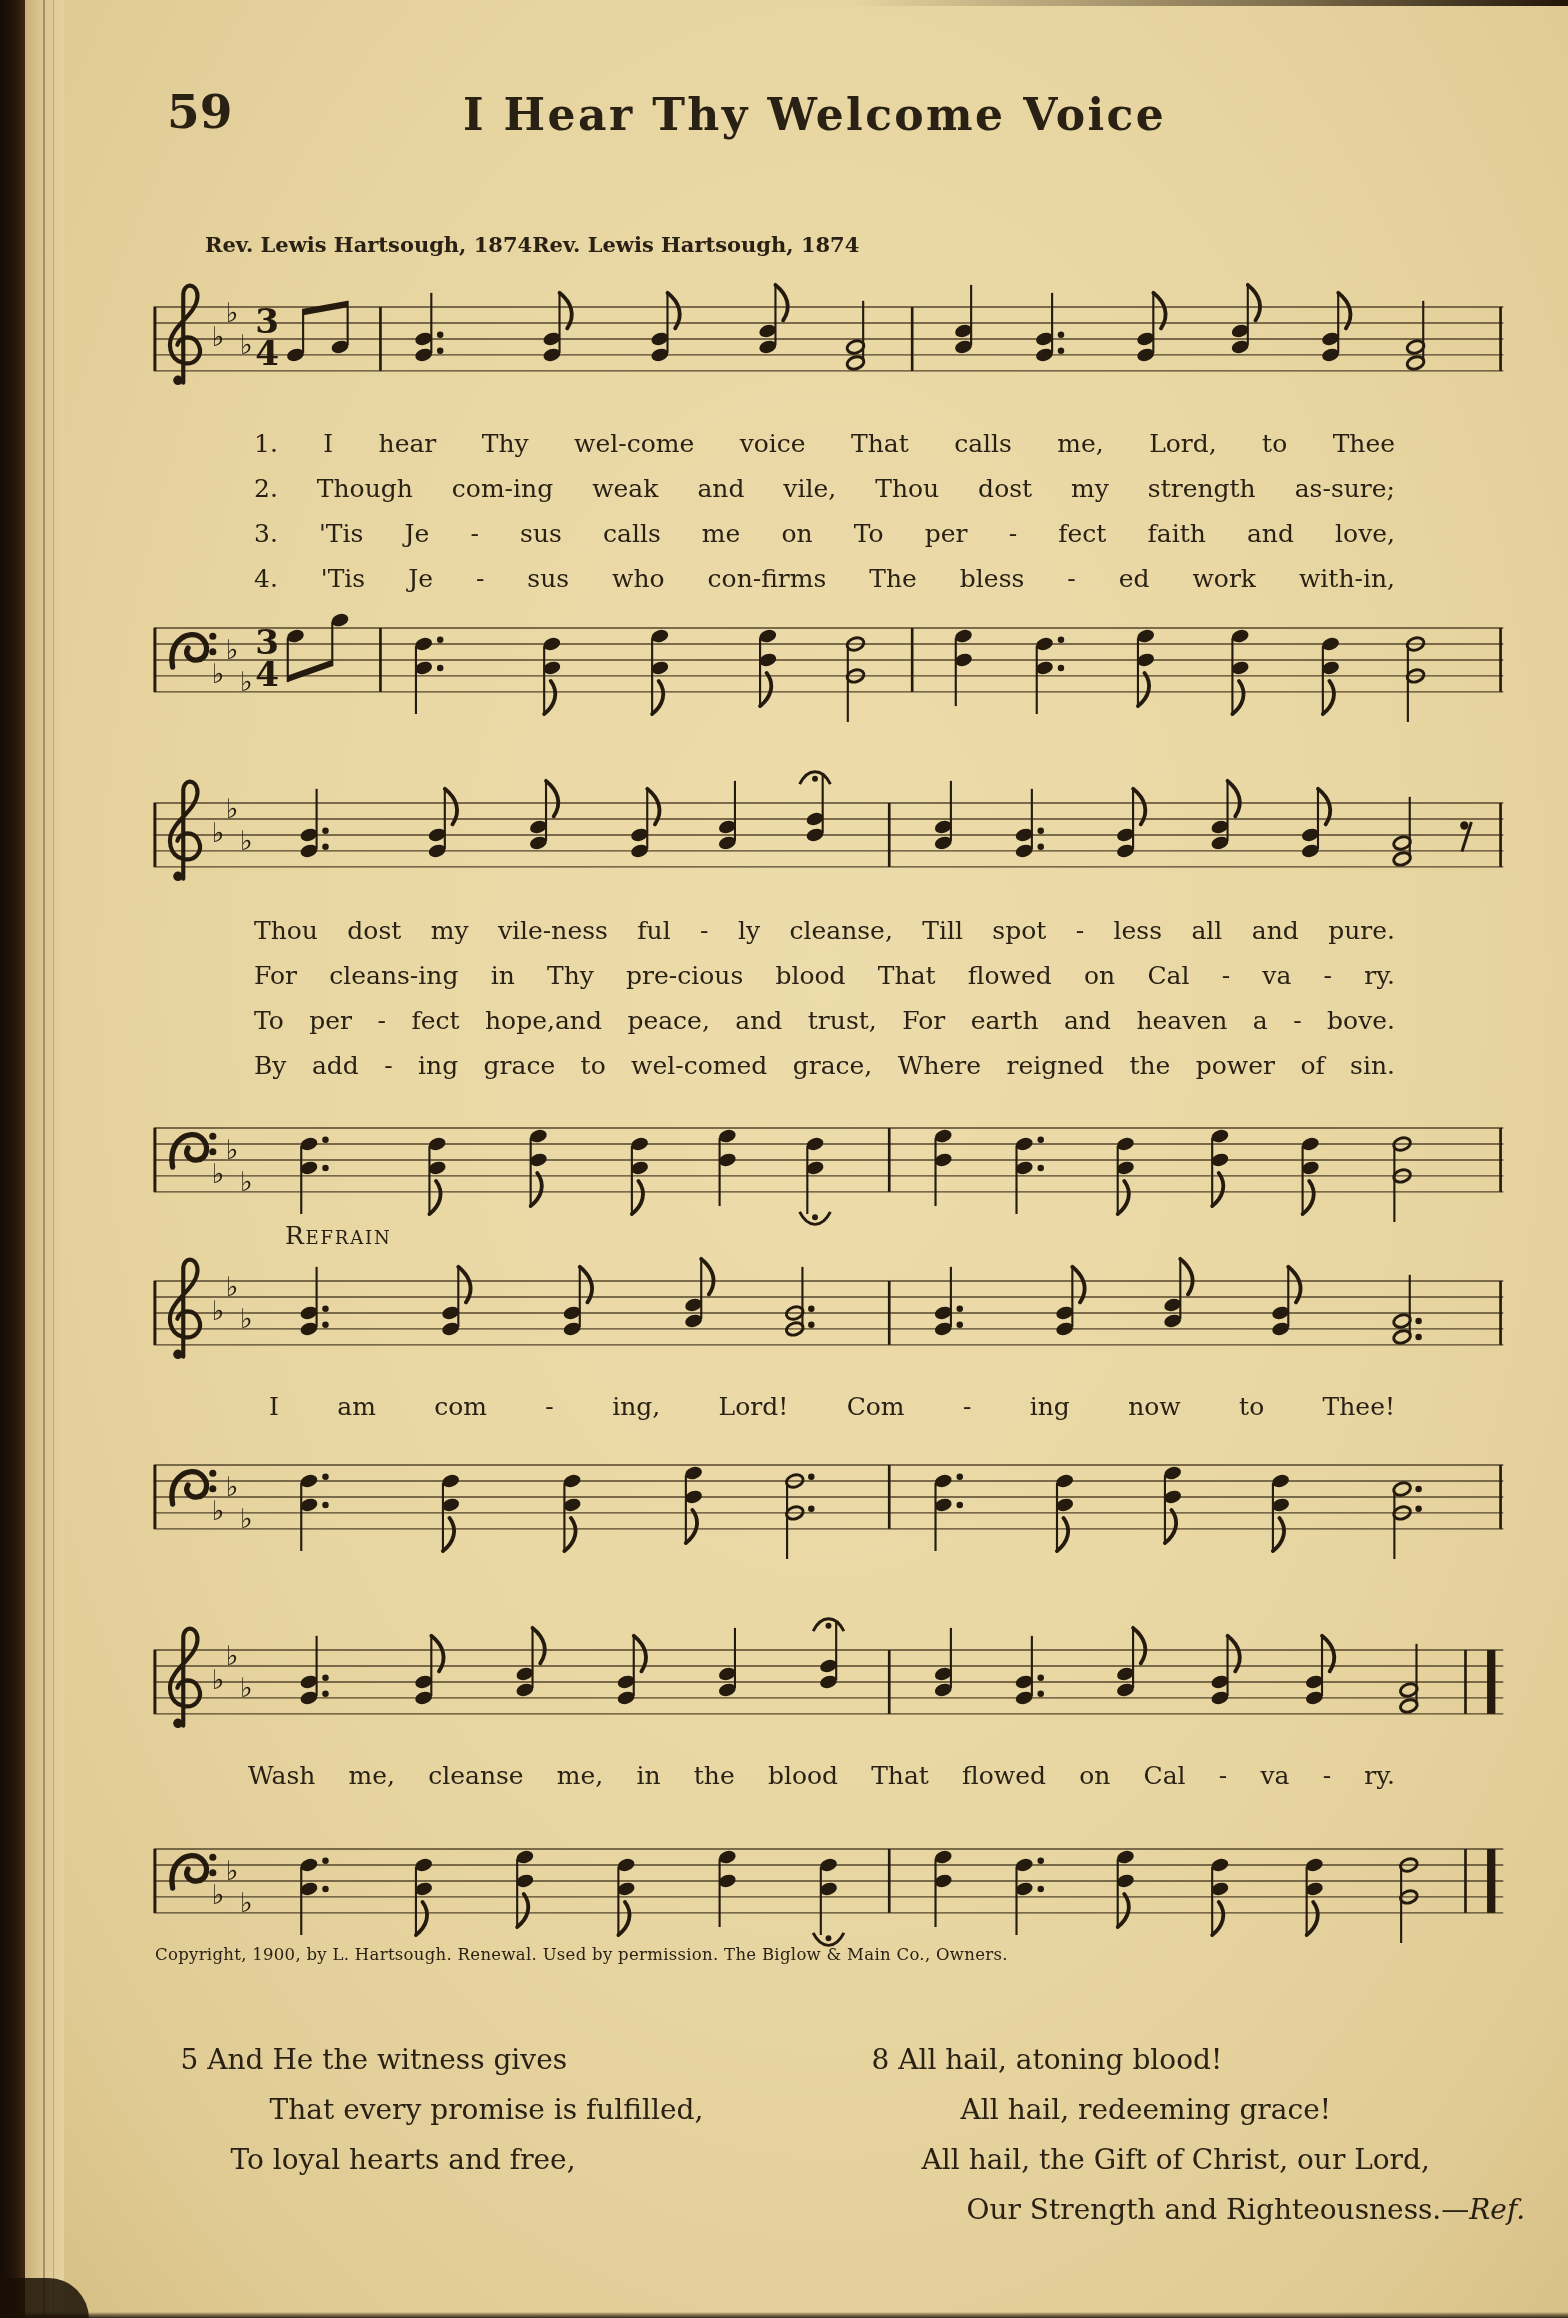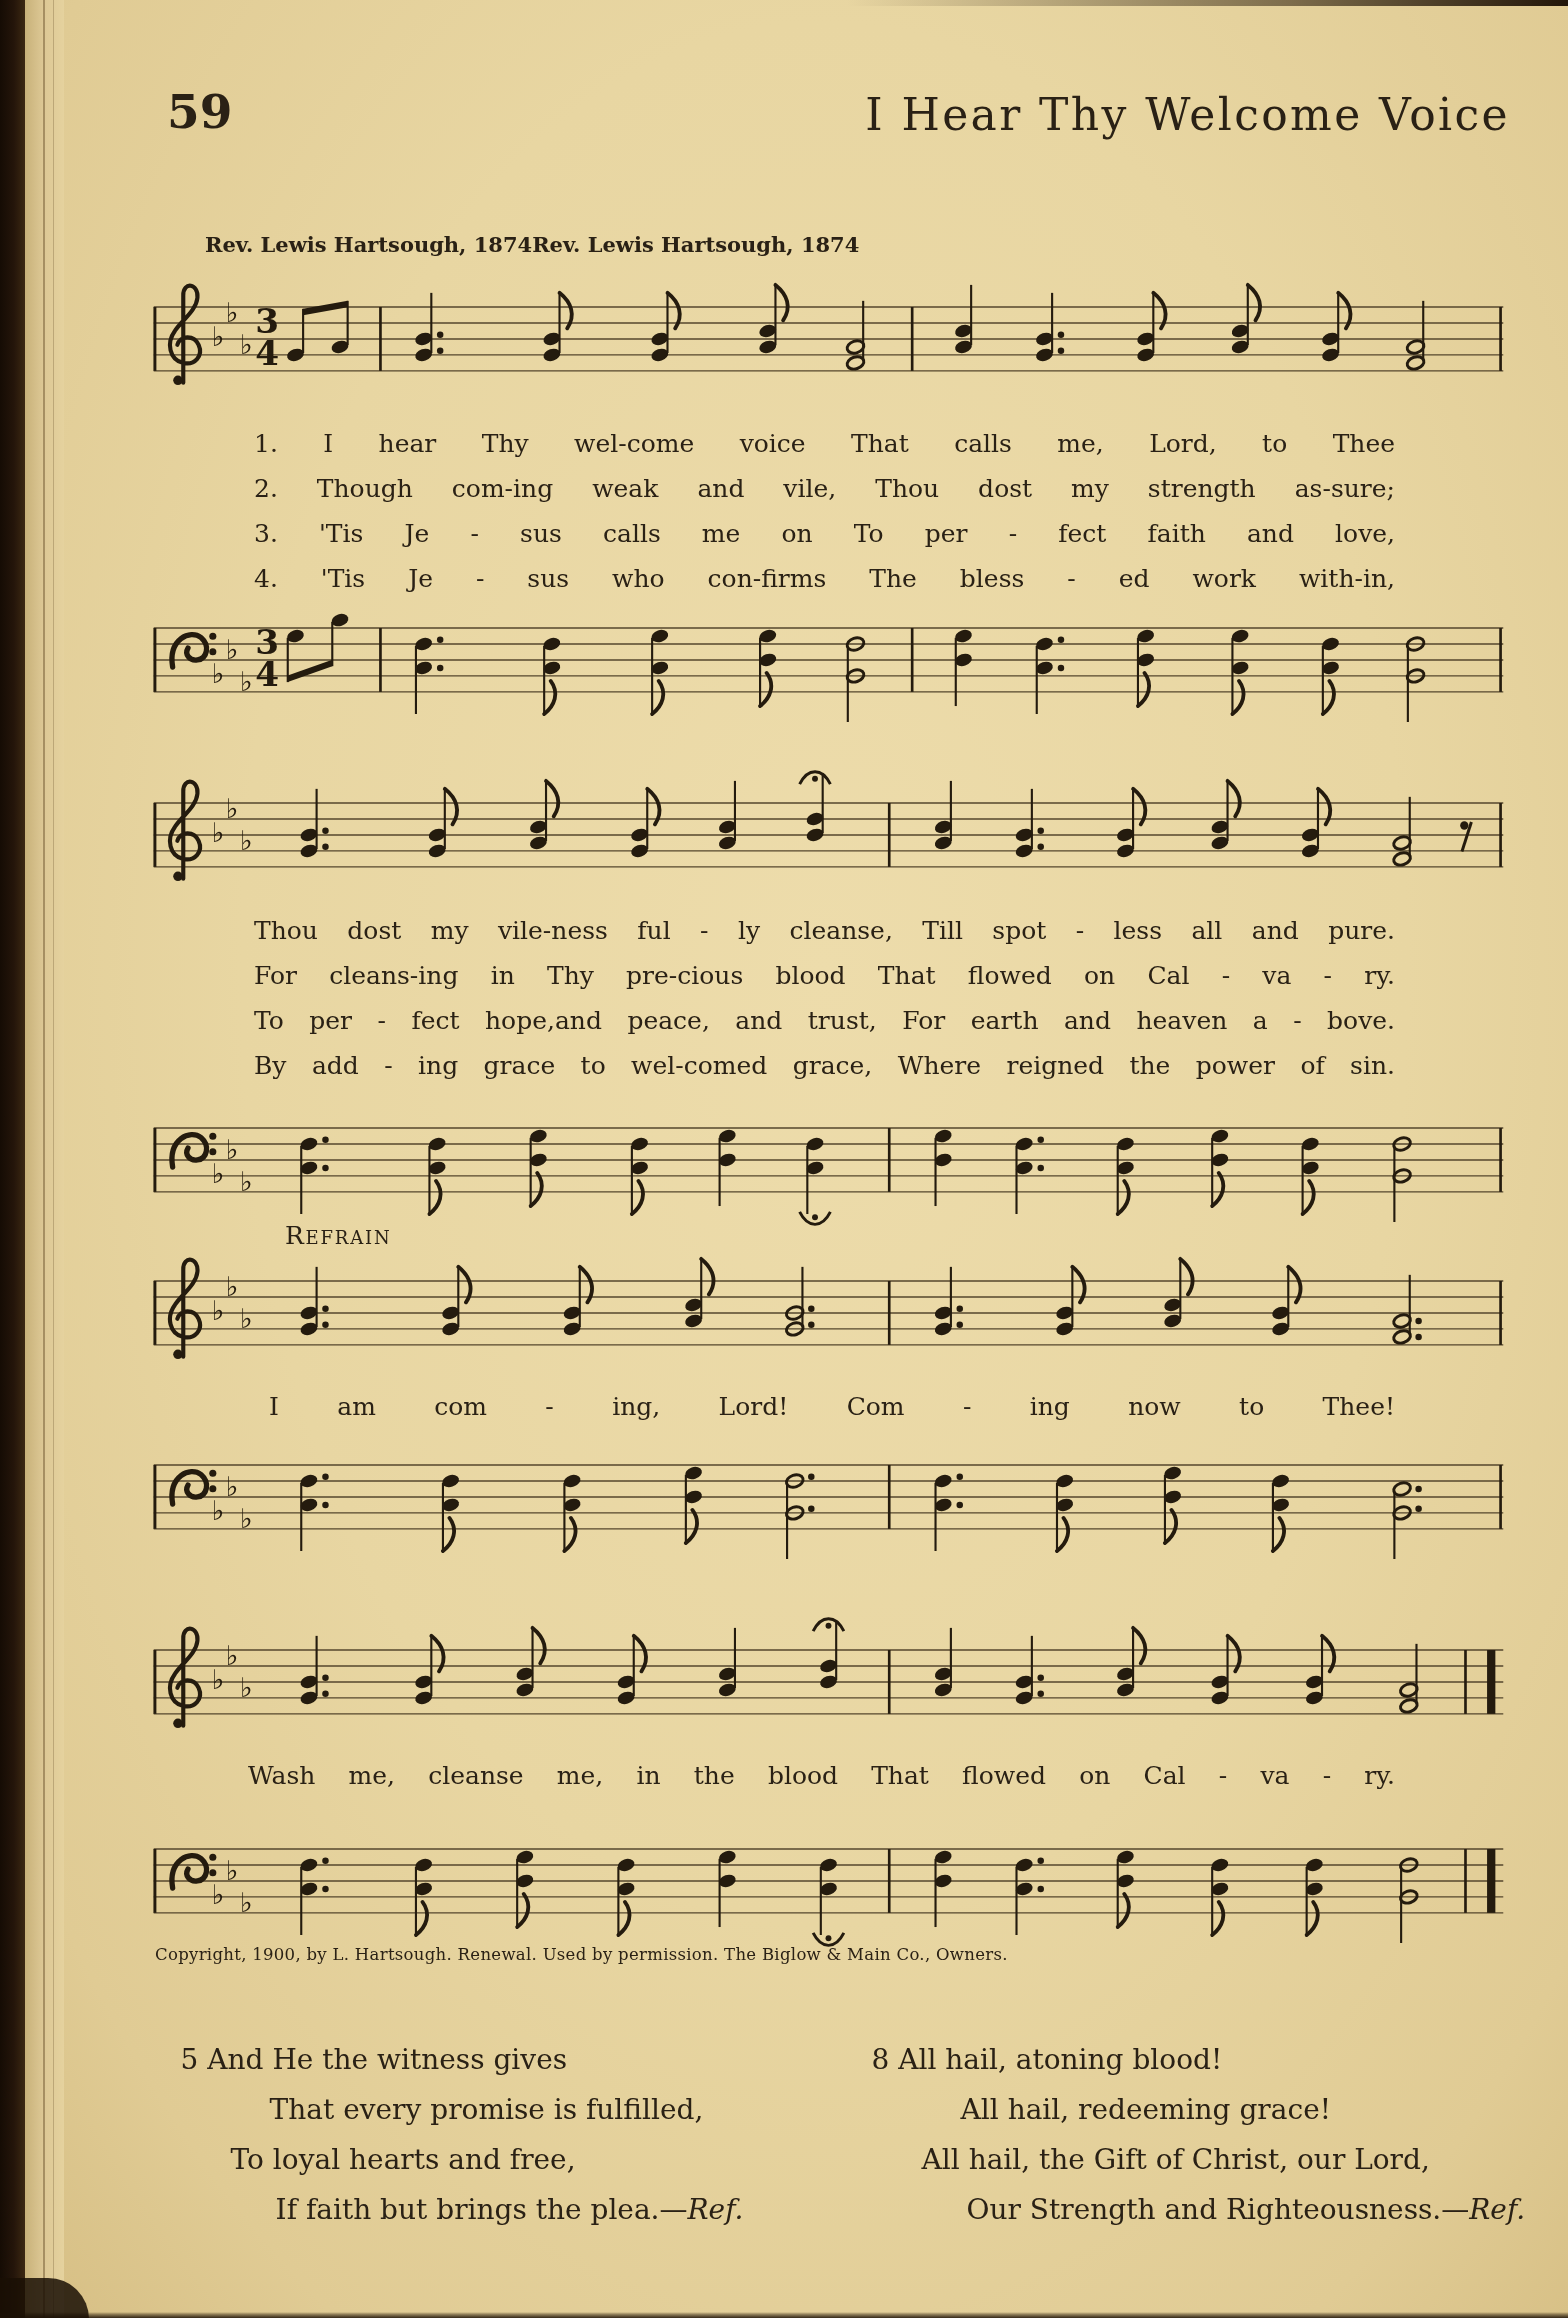--- a/index.html
+++ b/index.html
@@ -17,22 +17,22 @@
     background:linear-gradient(90deg,#c8b179 0%,#dcc794 45%,#e5d29e 100%);}
   .edge-line1{position:absolute;left:43px;top:0;width:1.8px;height:100%;background:rgba(120,96,56,.55);}
   .edge-line2{position:absolute;left:53px;top:0;width:1.2px;height:100%;background:rgba(120,96,56,.35);}
   .top-edge{position:absolute;right:0;top:0;width:739px;height:5.9px;
     background:linear-gradient(90deg,rgba(40,26,10,0) 0%,rgba(40,26,10,.55) 60%,#1d1106 100%);}
   .bottom-edge{position:absolute;left:0;bottom:0;width:100%;height:7px;
     background:linear-gradient(0deg,#1a0f05 0%,rgba(40,26,10,.4) 70%,rgba(40,26,10,0) 100%);}
   .corner-bl{position:absolute;left:0;bottom:0;width:89px;height:41px;background:#1a0f05;border-top-right-radius:53px;opacity:.85;}
 
   .hymn-number{position:absolute;left:167px;top:84px;font-size:47px;font-weight:bold;}
-  .title{position:absolute;left:151px;top:89px;width:1359px;text-align:right;
-    font-size:44px;font-weight:normal;letter-spacing:2.4px;}
+  .title{position:absolute;left:135px;top:89px;width:1359px;text-align:center;
+    font-size:44px;font-weight:bold;letter-spacing:2.4px;}
   .attrib-row{position:absolute;left:151px;top:232px;width:1359px;display:flex;justify-content:flex-start;
     font-size:21px;font-weight:bold;}
   .attrib-row .a-left{padding-left:54px;}
   .attrib-row .a-right{padding-right:46px;}
 
   svg.staff{position:absolute;left:149px;width:1359px;height:201px;pointer-events:none;}
 
   .lyrics{position:absolute;left:254px;width:1141px;}
   .lyric-line{font-size:25px;line-height:45px;text-align:justify;text-align-last:justify;word-spacing:3.5px;}
   .single-line{position:absolute;left:269px;width:1126px;font-size:25px;
@@ -608,21 +608,20 @@
       <line x1="2119.12" y1="140" x2="2119.12" y2="269" stroke="#241b0e" stroke-width="3.6"></line>
     </svg>
 
   <div class="copyright">Copyright, 1900, by L. Hartsough.  Renewal.  Used by permission.  The Biglow &amp; Main Co., Owners.</div>
 
   <div class="closing">
     <div class="cv cv-5">
       <div>5 And He the witness gives</div>
       <div>That every promise is fulfilled,</div>
       <div>To loyal hearts and free,</div>
-      <div><span>If faith but brings the plea.—</span><span class="ref">Ref.</span></div>
     </div>
     <div class="cv cv-6">
       <div>8 All hail, atoning blood!</div>
       <div>All hail, redeeming grace!</div>
       <div>All hail, the Gift of Christ, our Lord,</div>
       <div><span>Our Strength and Righteousness.—</span><span class="ref">Ref.</span></div>
     </div>
   </div>
 </div>
 

